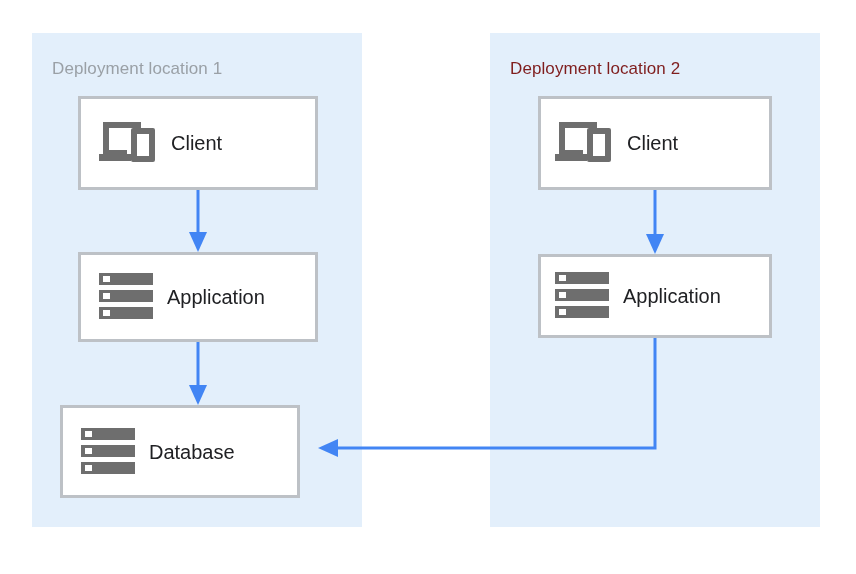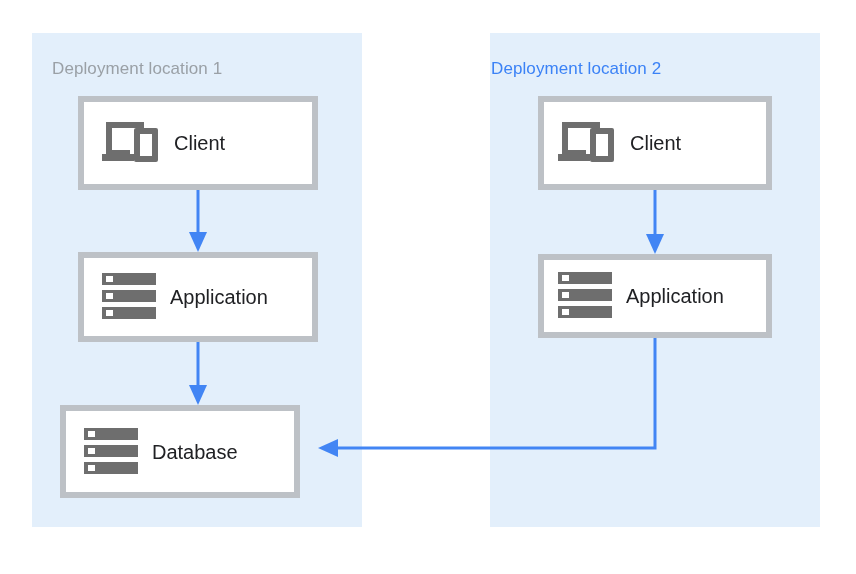--- a/index.html
+++ b/index.html
@@ -29,21 +29,21 @@
     color: #9AA0A6;
     font-size: 17px;
     line-height: 20px;
     letter-spacing: 0.1px;
     white-space: nowrap;
     font-family: "Liberation Sans", sans-serif;
   }
   .node-box {
     position: absolute;
     background: #FFFFFF;
-    border: 6px solid #0f766e;
+    border: 3px solid #0f766e;
     box-sizing: border-box;
     display: flex;
     flex-direction: row;
     align-items: center;
   }
   .node-icon {
     flex: 0 0 auto;
     display: flex;
     align-items: center;
     justify-content: center;
@@ -66,21 +66,21 @@
 </style>
 </head>
 <body style="background: rgb(255, 255, 255);">
 
 <div id="diagram-root" style="width: 856px; height: 418px;">
 
   <div class="zone" id="zone-1-bg" style="left: 32px; top: 33px; width: 330px; height: 494px; background: rgb(227, 239, 251);"></div>
   <div class="zone-label" id="zone-1-label" style="left: 52px; top: 59px; color: rgb(154, 160, 166);">Deployment location 1</div>
 
   <div class="zone" id="zone-2-bg" style="left: 490px; top: 33px; width: 330px; height: 494px; background: rgb(227, 239, 251);"></div>
-  <div class="zone-label" id="zone-2-label" style="left: 491px; top: 59px; color: #3b82f6; text-align: right;">Deployment location 2</div>
+  <div class="zone-label" id="zone-2-label" style="left: 510px; top: 59px; color: #7f1d1d; text-align: right;">Deployment location 2</div>
 
   <svg id="edge-layer" viewBox="0 0 856 574" xmlns="http://www.w3.org/2000/svg">
     <g id="connectors-group">
         <path d="M 198 190 L 198 238" stroke="#4285F4" stroke-width="3" fill="none" stroke-linecap="butt" stroke-linejoin="miter"></path>
         <polygon points="198,252 189,232 207,232" fill="#4285F4"></polygon>
         <path d="M 198 342 L 198 391" stroke="#4285F4" stroke-width="3" fill="none" stroke-linecap="butt" stroke-linejoin="miter"></path>
         <polygon points="198,405 189,385 207,385" fill="#4285F4"></polygon>
         <path d="M 655 190 L 655 240" stroke="#4285F4" stroke-width="3" fill="none" stroke-linecap="butt" stroke-linejoin="miter"></path>
         <polygon points="655,254 646,234 664,234" fill="#4285F4"></polygon>
         <path d="M 655 338 L 655 448 L 332 448" stroke="#4285F4" stroke-width="3" fill="none" stroke-linecap="butt" stroke-linejoin="miter"></path>

